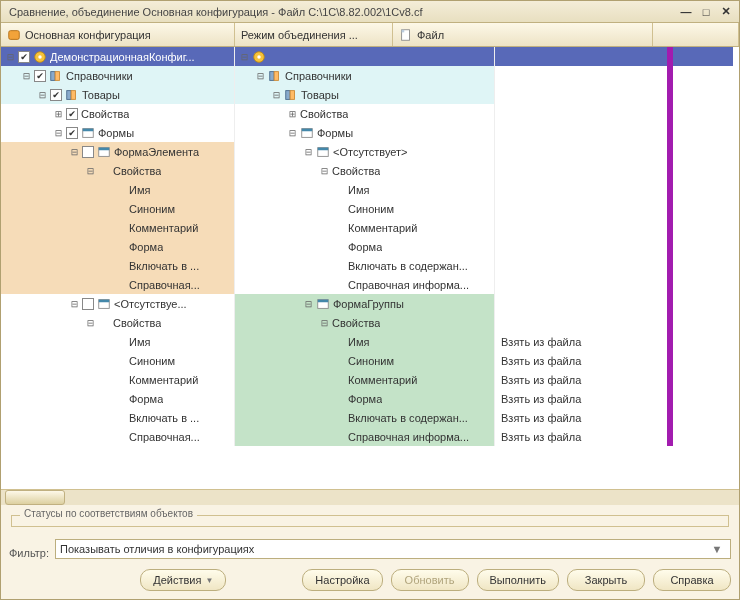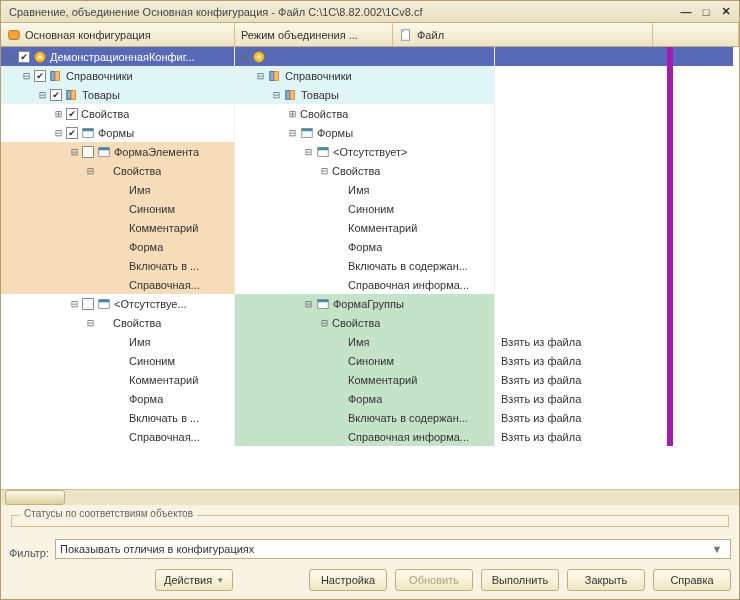--- a/index.html
+++ b/index.html
@@ -35,21 +35,21 @@
   .legend-box { border:1px solid #d0c090; margin:10px; padding:4px 8px 6px 8px; position:relative; }
   .legend-title { position:absolute; top:-8px; left:8px; background:#f9f3e4; padding:0 4px; color:#666; font-size:10px; }
   .legend-items { display:flex; align-items:center; gap:14px; }
   .swatch { width:18px; height:12px; border:1px solid #ccc; display:inline-block; margin-right:4px; vertical-align:middle; }
   .legend-items span { display:inline-flex; align-items:center; font-size:11px; color:#333; }
   .filter-row { display:flex; align-items:flex-end; padding:2px 8px 6px 8px; gap:6px; }
   .filter-row label { color:#555; }
   .filter-input { flex:1; height:20px; border:1px solid #bcae7e; background:#fff; padding:0 4px; display:flex; align-items:center; }
   .dd-btn { width:18px; text-align:center; color:#777; cursor:pointer; }
   .button-bar { display:flex; justify-content:flex-end; gap:8px; padding:4px 8px 8px 8px; align-items:center; }
-  .btn { height:22px; min-width:78px; padding:0 4px; border:1px solid #bcae7e; background:linear-gradient(#fffceb,#f0e6c4); border-radius:3px; display:inline-flex; align-items:center; justify-content:center; cursor:pointer; color:#333; font-size:11px; }
+  .btn { height:22px; min-width:78px; padding:0 12px; border:1px solid #bcae7e; background:linear-gradient(#fffceb,#f0e6c4); border-radius:10px; display:inline-flex; align-items:center; justify-content:center; cursor:pointer; color:#333; font-size:11px; }
   .btn.disabled { color:#b0a47c; cursor:default; }
   .btn .caret { margin-left:4px; font-size:8px; color:#777; }
   .spacer { flex:1; }
   .ic-sort { width:16px; height:14px; }
 </style>
 </head>
 <body>
 
 <div class="window">
   <div class="titlebar">

